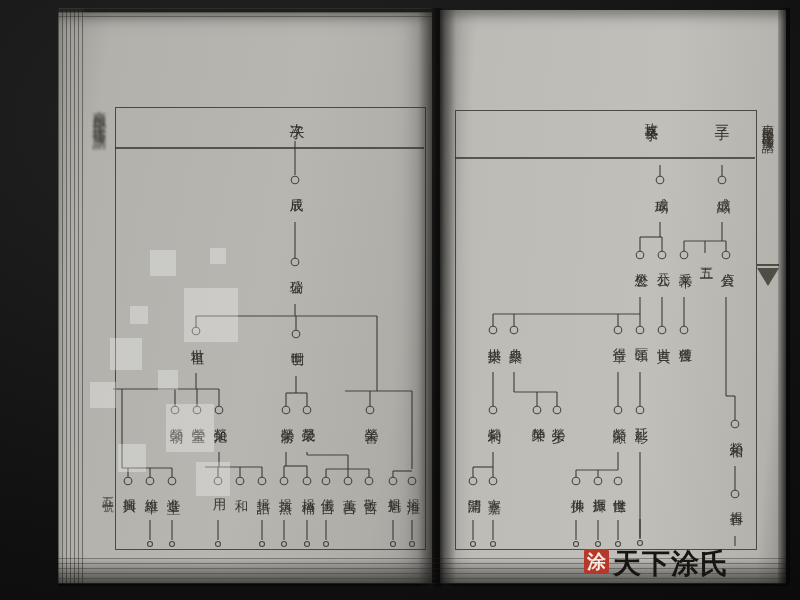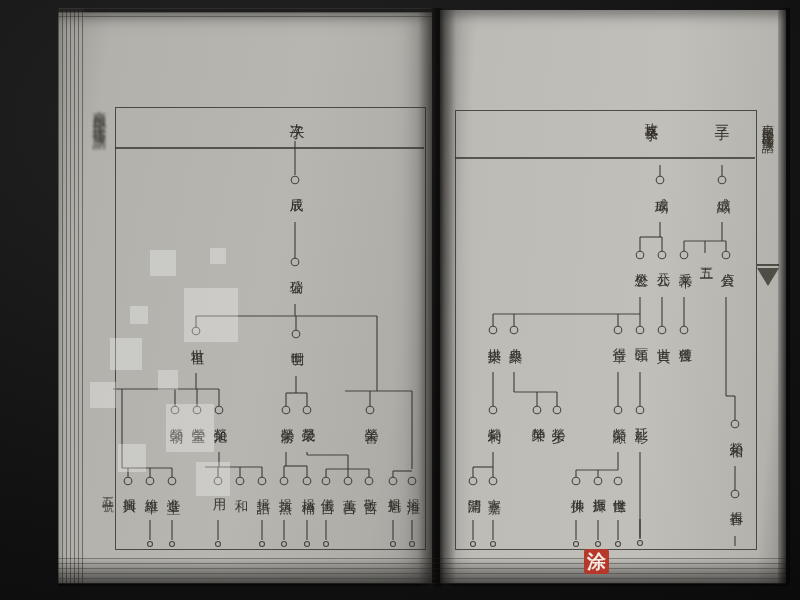--- a/index.html
+++ b/index.html
@@ -308,14 +308,15 @@
       <div class="wm-square" style="left: 130px; top: 306px; width: 18px; height: 18px;"></div>
       <div class="wm-square" style="left: 110px; top: 338px; width: 32px; height: 32px;"></div>
       <div class="wm-square" style="left: 158px; top: 370px; width: 20px; height: 20px;"></div>
       <div class="wm-square" style="left: 90px; top: 382px; width: 26px; height: 26px;"></div>
       <div class="wm-square" style="left: 166px; top: 404px; width: 48px; height: 48px;"></div>
       <div class="wm-square" style="left: 118px; top: 444px; width: 28px; height: 28px;"></div>
       <div class="wm-square" style="left: 210px; top: 248px; width: 16px; height: 16px;"></div>
       <div class="wm-square" style="left: 196px; top: 462px; width: 34px; height: 34px;"></div>
     </div>
   <div class="footer-wm seal">涂</div>
+  <div class="footer-wm brand">天下涂氏</div>
 
 </div>
 
 </body></html>

